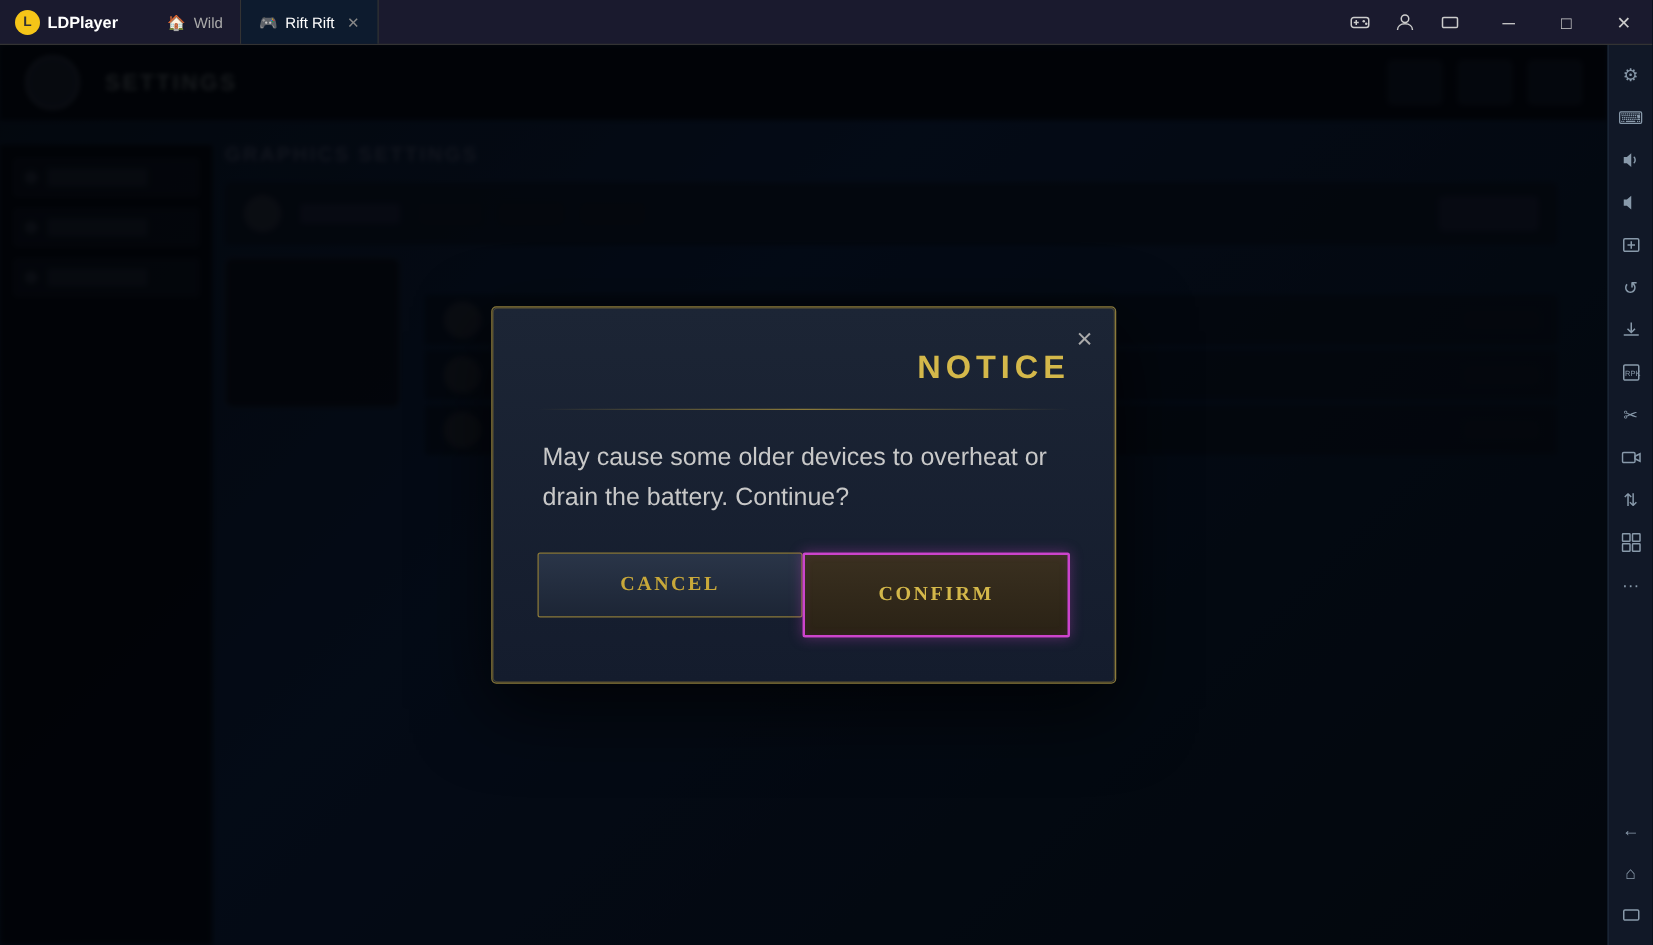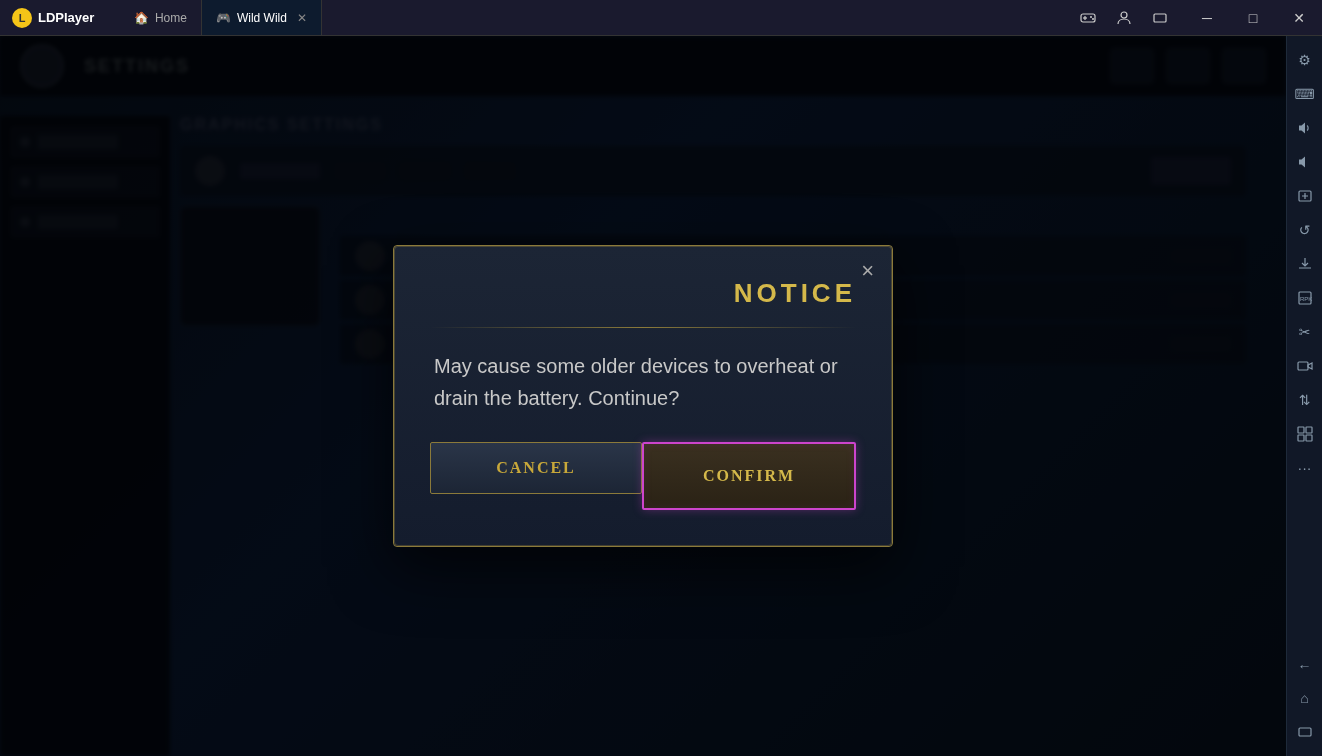--- a/index.html
+++ b/index.html
@@ -442,25 +442,25 @@
 
 <div class="titlebar">
   <div class="titlebar-logo">
     <div class="logo-circle">L</div>
     <span class="logo-text">LDPlayer</span>
   </div>
 
   <div class="tabs">
     <div class="tab">
       <span>🏠</span>
-      <span>Home</span>
+      <span>Wild</span>
     </div>
     <div class="tab active">
       <span>🎮</span>
-      <span>Wild Wild</span>
+      <span>Rift Rift</span>
       <span class="tab-close">✕</span>
     </div>
   </div>
 
   <div class="titlebar-icons">
     <div class="titlebar-icon-btn">
       <svg class="icon-svg" viewBox="0 0 16 16" fill="#ccc">
         <rect x="1" y="4" width="14" height="8" rx="2" fill="none" stroke="#ccc" stroke-width="1.2"></rect>
         <line x1="5" y1="6" x2="5" y2="10" stroke="#ccc" stroke-width="1.2"></line>
         <line x1="3" y1="8" x2="7" y2="8" stroke="#ccc" stroke-width="1.2"></line>

